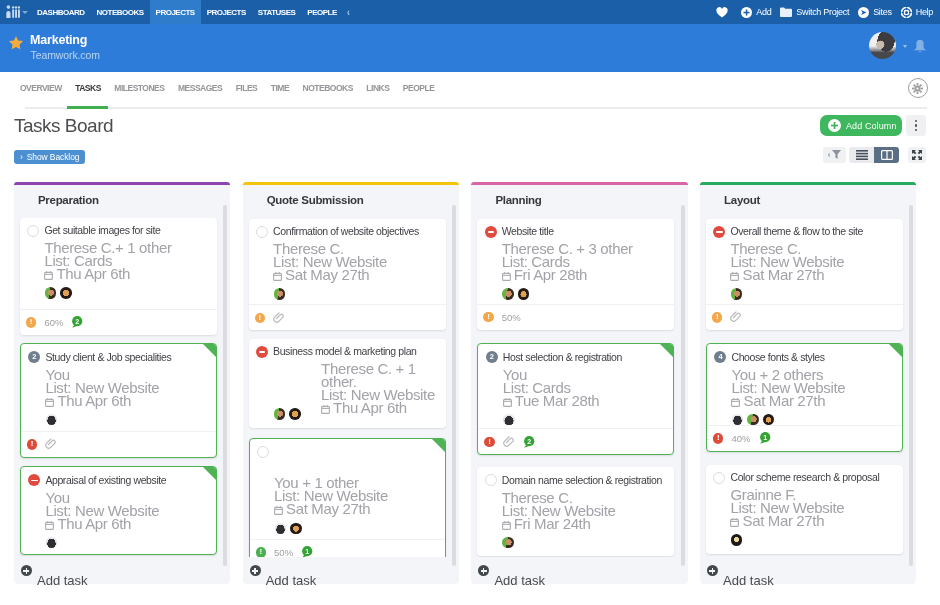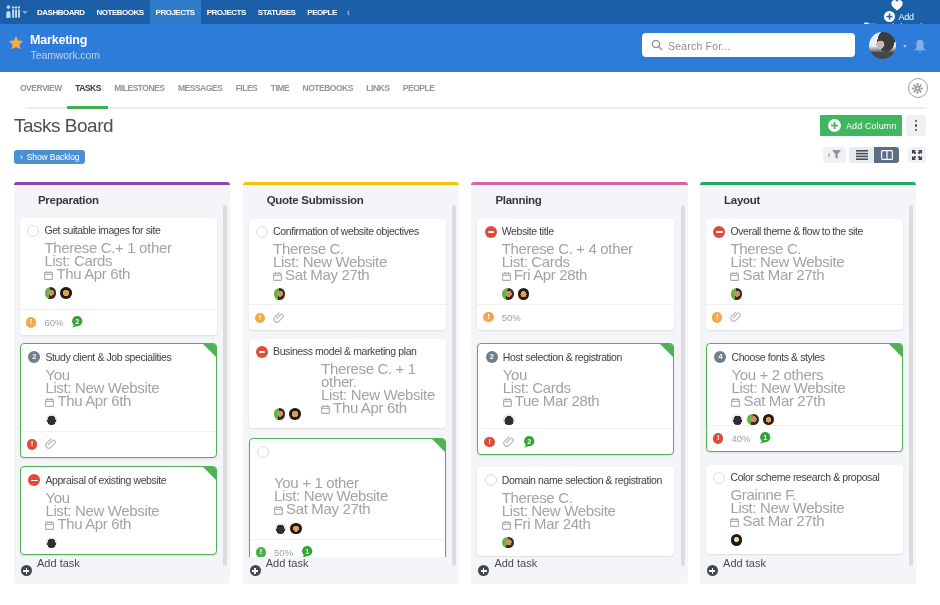--- a/index.html
+++ b/index.html
@@ -7,21 +7,21 @@
   font-family:"Liberation Sans", sans-serif; }
 
 .topbar { position:relative; height:24px; background:#1b5fa9; }
 .topnav { position:absolute; left:0; top:0; height:24px; display:flex; align-items:center; }
 .topnav a { display:flex; align-items:center; height:24px; padding:0 6px; color:#fff;
   font-size:8px; font-weight:bold; letter-spacing:-.5px; text-decoration:none; }
 .topnav a.active { background:#2f7ccb; }
 .logo { position:absolute; left:6px; top:5px; }
 .logocaret { position:absolute; left:21.5px; top:10.5px; width:0; height:0;
   border-left:3.5px solid transparent; border-right:3.5px solid transparent; border-top:3.5px solid #7fa8d2; }
-.topright { position:absolute; right:7px; top:0; height:24px; display:flex; align-items:center; color:#fff; font-size:9px; letter-spacing:-.3px;flex-direction:column; }
+.topright { position:absolute; right:7px; top:0; height:24px; display:flex; align-items:center; color:#fff; font-size:9px; letter-spacing:-.3px; }
 .topright .it { display:flex; align-items:center; margin-left:9px; }
 .topright .it svg, .topright .it .hx { margin-right:4px; }
 
 .projbar { position:relative; height:48px; background:#2e7cd9; }
 .star { position:absolute; left:9px; top:12px; }
 .pname { position:absolute; left:30px; top:8.5px; color:#fff; font-size:12.5px; font-weight:bold; letter-spacing:-.2px; }
 .psub { position:absolute; left:30.5px; top:24.5px; color:#b9d4f2; font-size:10.5px; letter-spacing:-.1px; }
 .search { position:absolute; left:642px; top:9px; width:213px; height:24px; background:#fff; border-radius:4px; }
 .search .ph { position:absolute; left:26px; top:6.5px; font-size:10.5px; color:#8e8e93; letter-spacing:.2px; }
 .search svg { position:absolute; left:9px; top:6px; }
@@ -36,21 +36,21 @@
 .tabbar { position:relative; height:44px; background:#fff; }
 .tabs { position:absolute; left:20px; top:11px; display:flex; }
 .tabs span { font-size:8.5px; font-weight:bold; letter-spacing:-.5px; color:#95959a; margin-right:13.5px; }
 .tabs span.on { color:#38383c; }
 .tabline { position:absolute; left:25px; right:13px; top:35px; height:2px; background:#ececee; }
 .tabgreen { position:absolute; left:67px; top:33.5px; width:41px; height:3px; background:#3faf50; }
 .gear { position:absolute; left:907.5px; top:78px; width:20px; height:20px; border:1.6px solid #9e9e9e; border-radius:50%;
   display:flex; align-items:center; justify-content:center; background:#fff; }
 
 .h1 { position:absolute; left:14px; top:115px; font-size:19px; letter-spacing:-.5px; color:#4e4e52; }
-.addcol { position:absolute; left:820px; top:115px; width:82px; height:21px; background:#3eb75f; border-radius:1px;
+.addcol { position:absolute; left:820px; top:115px; width:82px; height:21px; background:#3eb75f; border-radius:7px;
   color:#fff; font-size:9px; letter-spacing:.1px; display:flex; align-items:center; white-space:nowrap; }
 .addcol svg { margin:0 5px 0 8px; }
 .kebab { position:absolute; left:906px; top:115px; width:20px; height:21px; background:#f0f0f2; border-radius:3px; }
 .kebab i { position:absolute; left:9px; width:2.2px; height:2.2px; border-radius:50%; background:#474f59; }
 .backlog { position:absolute; left:14px; top:149.5px; height:14.5px; background:#4c90d2; border-radius:3px;
   color:#fff; font-size:8.5px; letter-spacing:-.1px; display:flex; align-items:center; padding:0 6px; }
 .fbtn { position:absolute; top:147px; height:16px; border-radius:3px; display:flex; align-items:center; justify-content:center; }
 .seg { position:absolute; top:147px; height:16px; display:flex; }
 .seg .s1 { width:25px; background:#e9ebee; border-radius:3px 0 0 3px; display:flex; align-items:center; justify-content:center; }
 .seg .s2 { width:25px; background:#5a6e84; border-radius:0 3px 3px 0; display:flex; align-items:center; justify-content:center; }
@@ -58,21 +58,21 @@
 .col { position:absolute; top:181.7px; width:216.3px; height:402.7px; background:#f4f5f8; border-radius:4px; }
 .colbar { height:3px; border-radius:3px 3px 0 0; }
 .coltitle { position:absolute; left:24px; top:12px; font-size:11.5px; font-weight:bold; letter-spacing:-.3px; color:#36363e; }
 .cards { position:absolute; left:0; right:0; top:36px; bottom:27.5px; overflow:hidden; }
 .sbar { position:absolute; right:3px; top:23px; width:4px; height:361px; background:#dcdce0; border-radius:2px; }
 .addtask { position:absolute; left:0; right:0; bottom:0; height:27.5px; }
 .addtask .plus { position:absolute; left:6.9px; top:8.5px; width:11px; height:11px; border-radius:50%; background:#43484d; }
 .addtask .plus::before, .addtask .plus::after { content:""; position:absolute; background:#f4f5f8; }
 .addtask .plus::before { left:2.5px; top:4.9px; width:6px; height:1.4px; }
 .addtask .plus::after { left:4.8px; top:2.6px; width:1.4px; height:6px; }
-.addtask .txt { position:absolute; left:23px; top:0; font-size:11px; color:#4a4a4e; }
+.addtask .txt { position:absolute; left:23px; top:16px; font-size:13px; color:#4a4a4e; }
 
 .card { position:absolute; left:5.9px; width:197px; background:#fff; border-radius:4px;
   box-shadow:0 1px 2px rgba(0,0,0,.1); }
 .card.green { border:1px solid #4fb254; }
 .corner { position:absolute; right:0; top:0; width:0; height:0;
   border-top:13px solid #4fb254; border-left:13px solid transparent; border-radius:0 3px 0 0; }
 .chk { position:absolute; left:7.5px; top:7px; width:12px; height:12px; border:1.5px solid #dcdcdf; border-radius:50%; background:#fff; }
 .num { position:absolute; left:7.5px; top:7px; width:12px; height:12px; border-radius:50%; background:#6f7f8d;
   color:#fff; font-size:7.5px; font-weight:bold; text-align:center; line-height:12px; }
 .minus { position:absolute; left:7.5px; top:7px; width:12px; height:12px; border-radius:50%; background:#e04b3f; }
@@ -158,27 +158,20 @@
       </div>
   </div>
 </div>
 
 <div class="projbar">
   <svg class="star" width="14" height="14" viewBox="0 0 14 14">
       <path d="M7 0 L9.1 4.4 L14 5.1 L10.5 8.5 L11.3 13.3 L7 11 L2.7 13.3 L3.5 8.5 L0 5.1 L4.9 4.4 Z" fill="#f5ac3d"></path>
     </svg>
   <div class="pname">Marketing</div>
   <div class="psub">Teamwork.com</div>
-  <div class="search">
-    <svg width="12" height="12" viewBox="0 0 12 12">
-        <circle cx="5" cy="5" r="3.6" fill="none" stroke="#8e8e93" stroke-width="1.3"></circle>
-        <line x1="7.8" y1="7.8" x2="11" y2="11" stroke="#8e8e93" stroke-width="1.3"></line>
-      </svg>
-    <span class="ph">Search For...</span>
-  </div>
   <div class="pavatar"></div>
   <div class="pcaret"></div>
   <svg class="bell" width="14" height="15" viewBox="0 0 14 15">
       <path d="M7 0.8 Q10.6 0.8 10.6 4.8 L10.6 8.2 Q10.6 9.6 12 10.4 L13.4 11.2 L0.6 11.2 L2 10.4 Q3.4 9.6 3.4 8.2 L3.4 4.8 Q3.4 0.8 7 0.8 Z" fill="#84b1e5"></path>
       <path d="M5.6 12.2 a1.5 1.5 0 0 0 2.8 0 Z" fill="#84b1e5"></path>
     </svg>
 </div>
 
 <div class="tabbar">
   <div class="tabs">
@@ -427,21 +420,21 @@
     </div>
 </div>
 <div class="col" style="left:471.4px;">
 <div class="colbar" style="background:#d964a5;"></div>
 <div class="coltitle">Planning</div>
 <div class="cards">
       <div class="card" style="top:1.3px; height:110.7px;">
         <div class="minus"></div>
         <div class="ctitle nw">Website title</div>
         <div class="meta" style="top:23.5px;">
-          <div>Therese C. + 4 other</div>
+          <div>Therese C. + 3 other</div>
           <div>List: Cards</div>
           <div><svg class="cal" width="9" height="9" viewBox="0 0 9 9">
               <rect x=".6" y="1.4" width="7.8" height="7" rx="1" fill="none" stroke="#ababb0" stroke-width="1.1"></rect>
               <line x1="2.6" y1="0.2" x2="2.6" y2="2.2" stroke="#ababb0" stroke-width="1.1"></line>
               <line x1="6.4" y1="0.2" x2="6.4" y2="2.2" stroke="#ababb0" stroke-width="1.1"></line>
               <line x1="1" y1="3.4" x2="8" y2="3.4" stroke="#ababb0" stroke-width="1"></line>
             </svg>Fri Apr 28th</div>
         </div>
         <div class="avs" style="top:69.5px;">
           <span class="av avA"></span>

